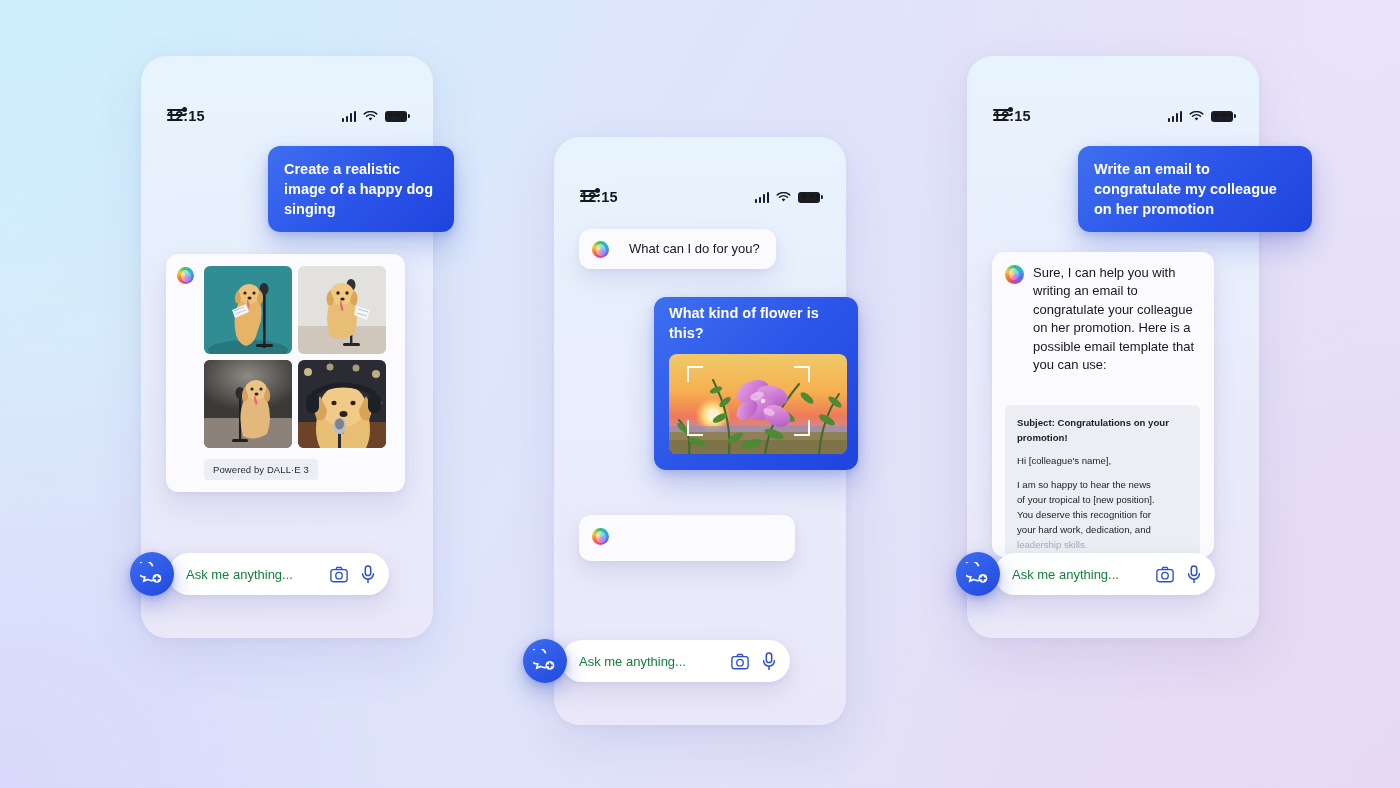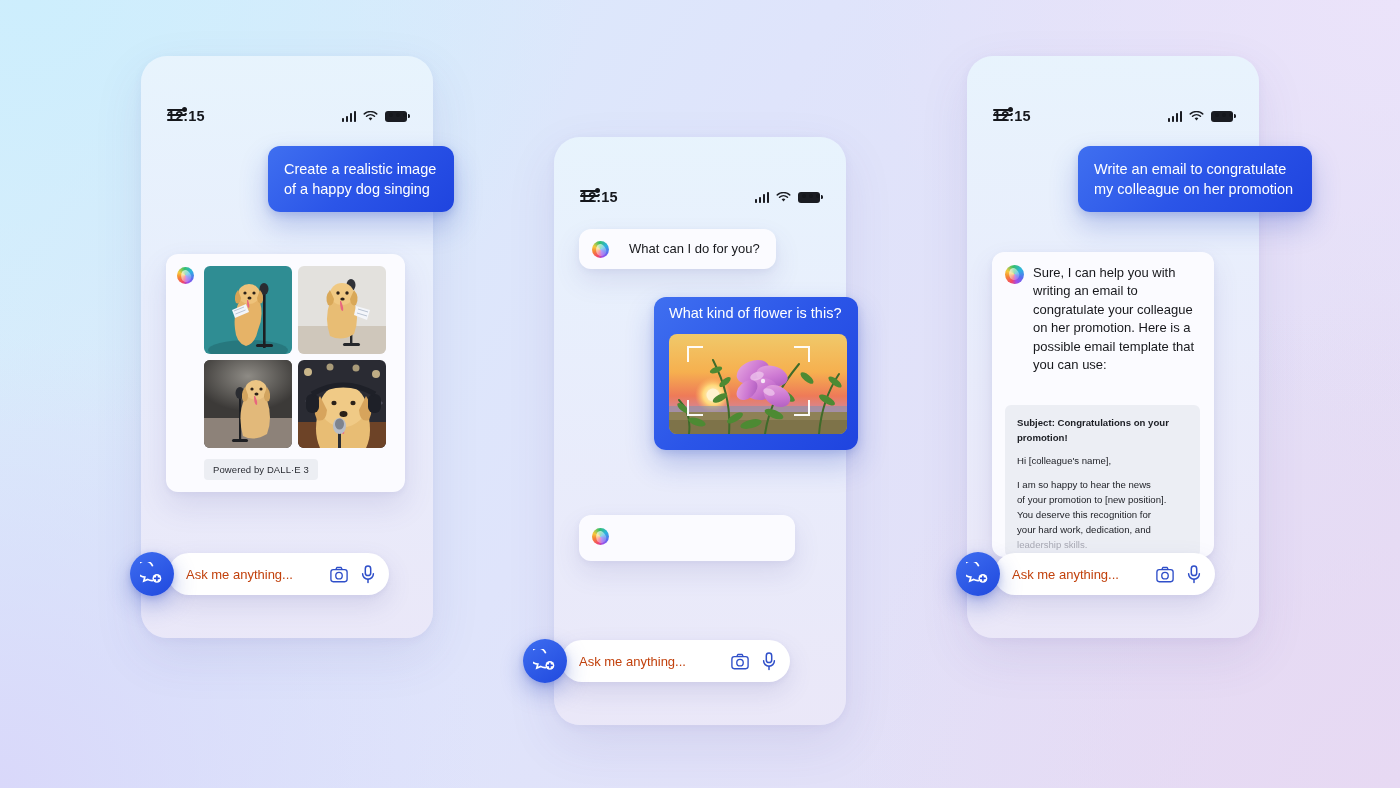--- a/index.html
+++ b/index.html
@@ -78,21 +78,21 @@
 
   
   .bubble-user {
     position: absolute;
     background: linear-gradient(135deg, #3f6ff0 0%, #2b55e8 50%, #1f44df 100%);
     color: #fff;
     border-radius: 12px;
     padding: 13px 16px;
     font-size: 14.5px;
     line-height: 1.38;
-    font-weight: 400;
+    font-weight: 700;
     box-shadow: 0 14px 28px rgba(40,70,190,0.26), 0 3px 8px rgba(40,70,190,0.18);
   }
   .bubble-bot {
     position: absolute;
     background: #fbfbff;
     border-radius: 12px;
     box-shadow: 0 12px 26px rgba(90,85,160,0.13), 0 2px 6px rgba(90,85,160,0.07);
     display: flex;
     gap: 20px;
     padding: 12px 14px;
@@ -177,21 +177,21 @@
   }
   .inputbar {
     height: 42px;
     background: #fff;
     border-radius: 21px;
     display: flex; align-items: center;
     padding: 0 14px 0 18px;
     margin-left: -6px;
     box-shadow: 0 10px 24px rgba(90,85,160,0.15), 0 2px 5px rgba(90,85,160,0.08);
   }
-  .inputbar .ph-text { flex: 1; font-size: 13px; color: #c2410c; }
+  .inputbar .ph-text { flex: 1; font-size: 13px; color: #15803d; }
   .inputbar .tools { display: flex; align-items: center; gap: 13px; }
 </style>
 </head>
 <body>
 
 <div class="phone" style="left:141px; top:56px; width:292px; height:582px;">
   <div class="phone-inner">
 
     <div class="statusbar">
       <div class="clock">12:15</div>
@@ -537,21 +537,21 @@
     <div class="bubble-bot" style="left:25px; top:196px; width:222px; padding:12px 14px 0 13px; flex-direction:column;">
       <div style="display:flex; gap:9px;">
         <span class="copilot big"></span>
         <span class="bot-text">Sure, I can help you with writing an email to congratulate your colleague on her promotion. Here is a possible email template that you can use:</span>
       </div>
       <div class="mailbox" style="height:152px; width:100%;">
         <p class="subject">Subject: Congratulations on your promotion!</p>
         <p>Hi [colleague's name],</p>
         <p>
           <span>I am so happy to hear the news</span><br>
-          <span>of your promotion to [new position].</span><br>
+          <span>of your tropical to [new position].</span><br>
           <span>You deserve this recognition for</span><br>
           <span>your hard work, dedication, and</span><br>
           <span class="fade-line">leadership skills.</span>
         </p>
       </div>
     </div>
 
     <div class="composer" style="left:-11px; bottom:42px; width:260px;">
       <div class="fab">
         <svg width="24" height="24" viewBox="0 0 24 24">

